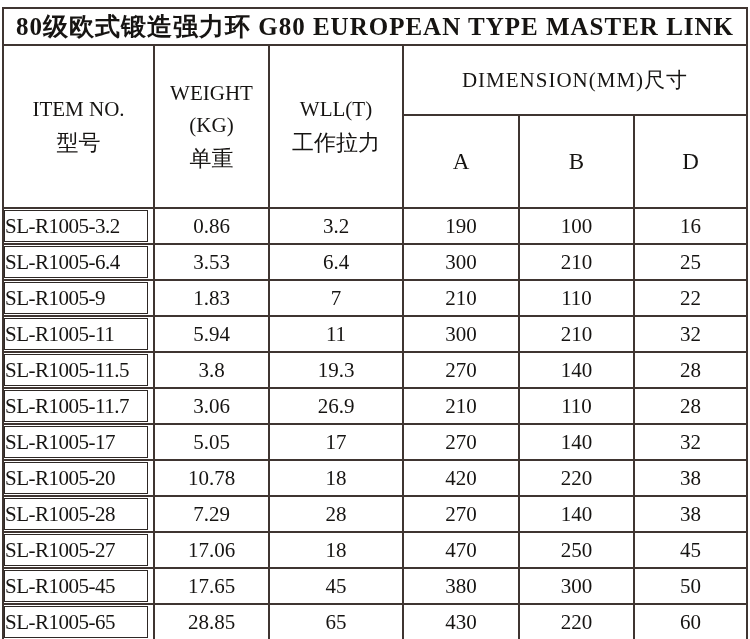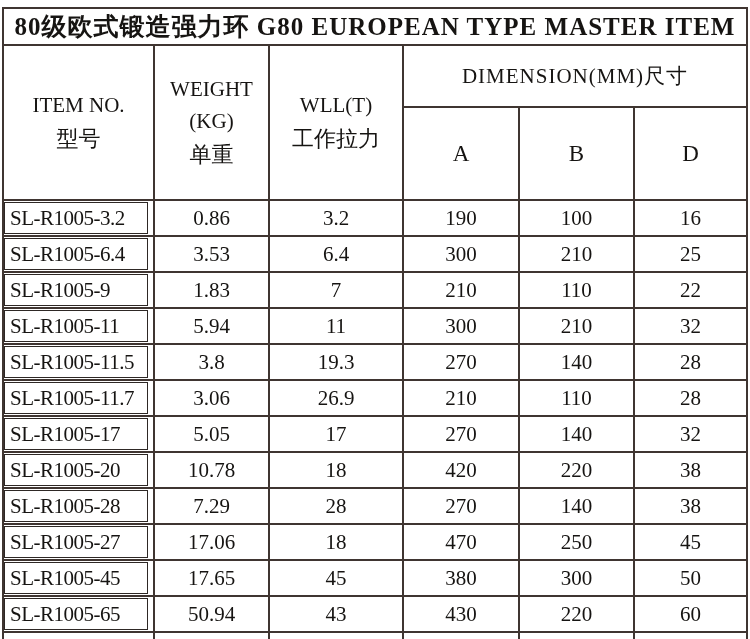--- a/index.html
+++ b/index.html
@@ -20,52 +20,52 @@
     border-collapse:collapse;table-layout:fixed;
   }
   table.spec td,table.spec th{
     border:2px solid var(--border);
     padding:0;text-align:center;vertical-align:middle;
     font-weight:400;color:var(--ink);
     overflow:hidden;white-space:nowrap;
   }
   tr.r-title td{height:37px;font-size:25px;font-weight:700;letter-spacing:1px;}
   tr.r-head-top td{font-size:21px;}
-  td.dim-head{height:62px;font-size:23px;letter-spacing:1px;}
+  td.dim-head{height:70px;font-size:23px;letter-spacing:1px;}
   tr.r-head-sub td{height:93px;font-size:23px;}
   tr.data td{height:35.6px;font-size:21px;}
   .hline{display:block;line-height:1.55;}
   .hline.cjk{font-size:22px;}
   td.itemcell{padding:0;}
   
   .itembox{
     border:1.5px solid #2e2825;
     margin:1px 5px 1px 0;
     height:32px;display:flex;align-items:center;
-    padding-left:5px;font-size:21px;letter-spacing:-0.5px;
+    font-size:21px;letter-spacing:-0.5px;
     text-align:left;
   }
   tr.partial td{height:14px;border-top:2px solid var(--border);}
 </style>
 </head>
 <body>
 
 <table class="spec">
   <colgroup>
     <col style="width:151px">
       <col style="width:115px">
       <col style="width:134px">
     <col style="width:116px">
       <col style="width:115px">
       <col style="width:113px">
   </colgroup>
 
   <tbody>
       <tr class="r-title">
-    <td colspan="6">80级欧式锻造强力环  G80 EUROPEAN TYPE MASTER ITEM</td>
+    <td colspan="6">80级欧式锻造强力环  G80 EUROPEAN TYPE MASTER LINK</td>
   </tr>
 
   <tr class="r-head-top">
     <td rowspan="2">
       <span class="hline">ITEM NO.</span>
       <span class="hline cjk">型号</span>
     </td>
     <td rowspan="2">
       <span class="hline">WEIGHT</span>
       <span class="hline">(KG)</span>
@@ -191,22 +191,22 @@
     <td>17.65</td>
     <td>45</td>
     <td>380</td>
     <td>300</td>
     <td>50</td>
   </tr>
   <tr class="data">
     <td class="itemcell">
           <div class="itembox">SL-R1005-65</div>
         </td>
-    <td>50.94</td>
-    <td>43</td>
+    <td>28.85</td>
+    <td>65</td>
     <td>430</td>
     <td>220</td>
     <td>60</td>
   </tr>
 
   <tr class="partial">
     <td></td>
     <td></td>
     <td></td>
     <td></td>

